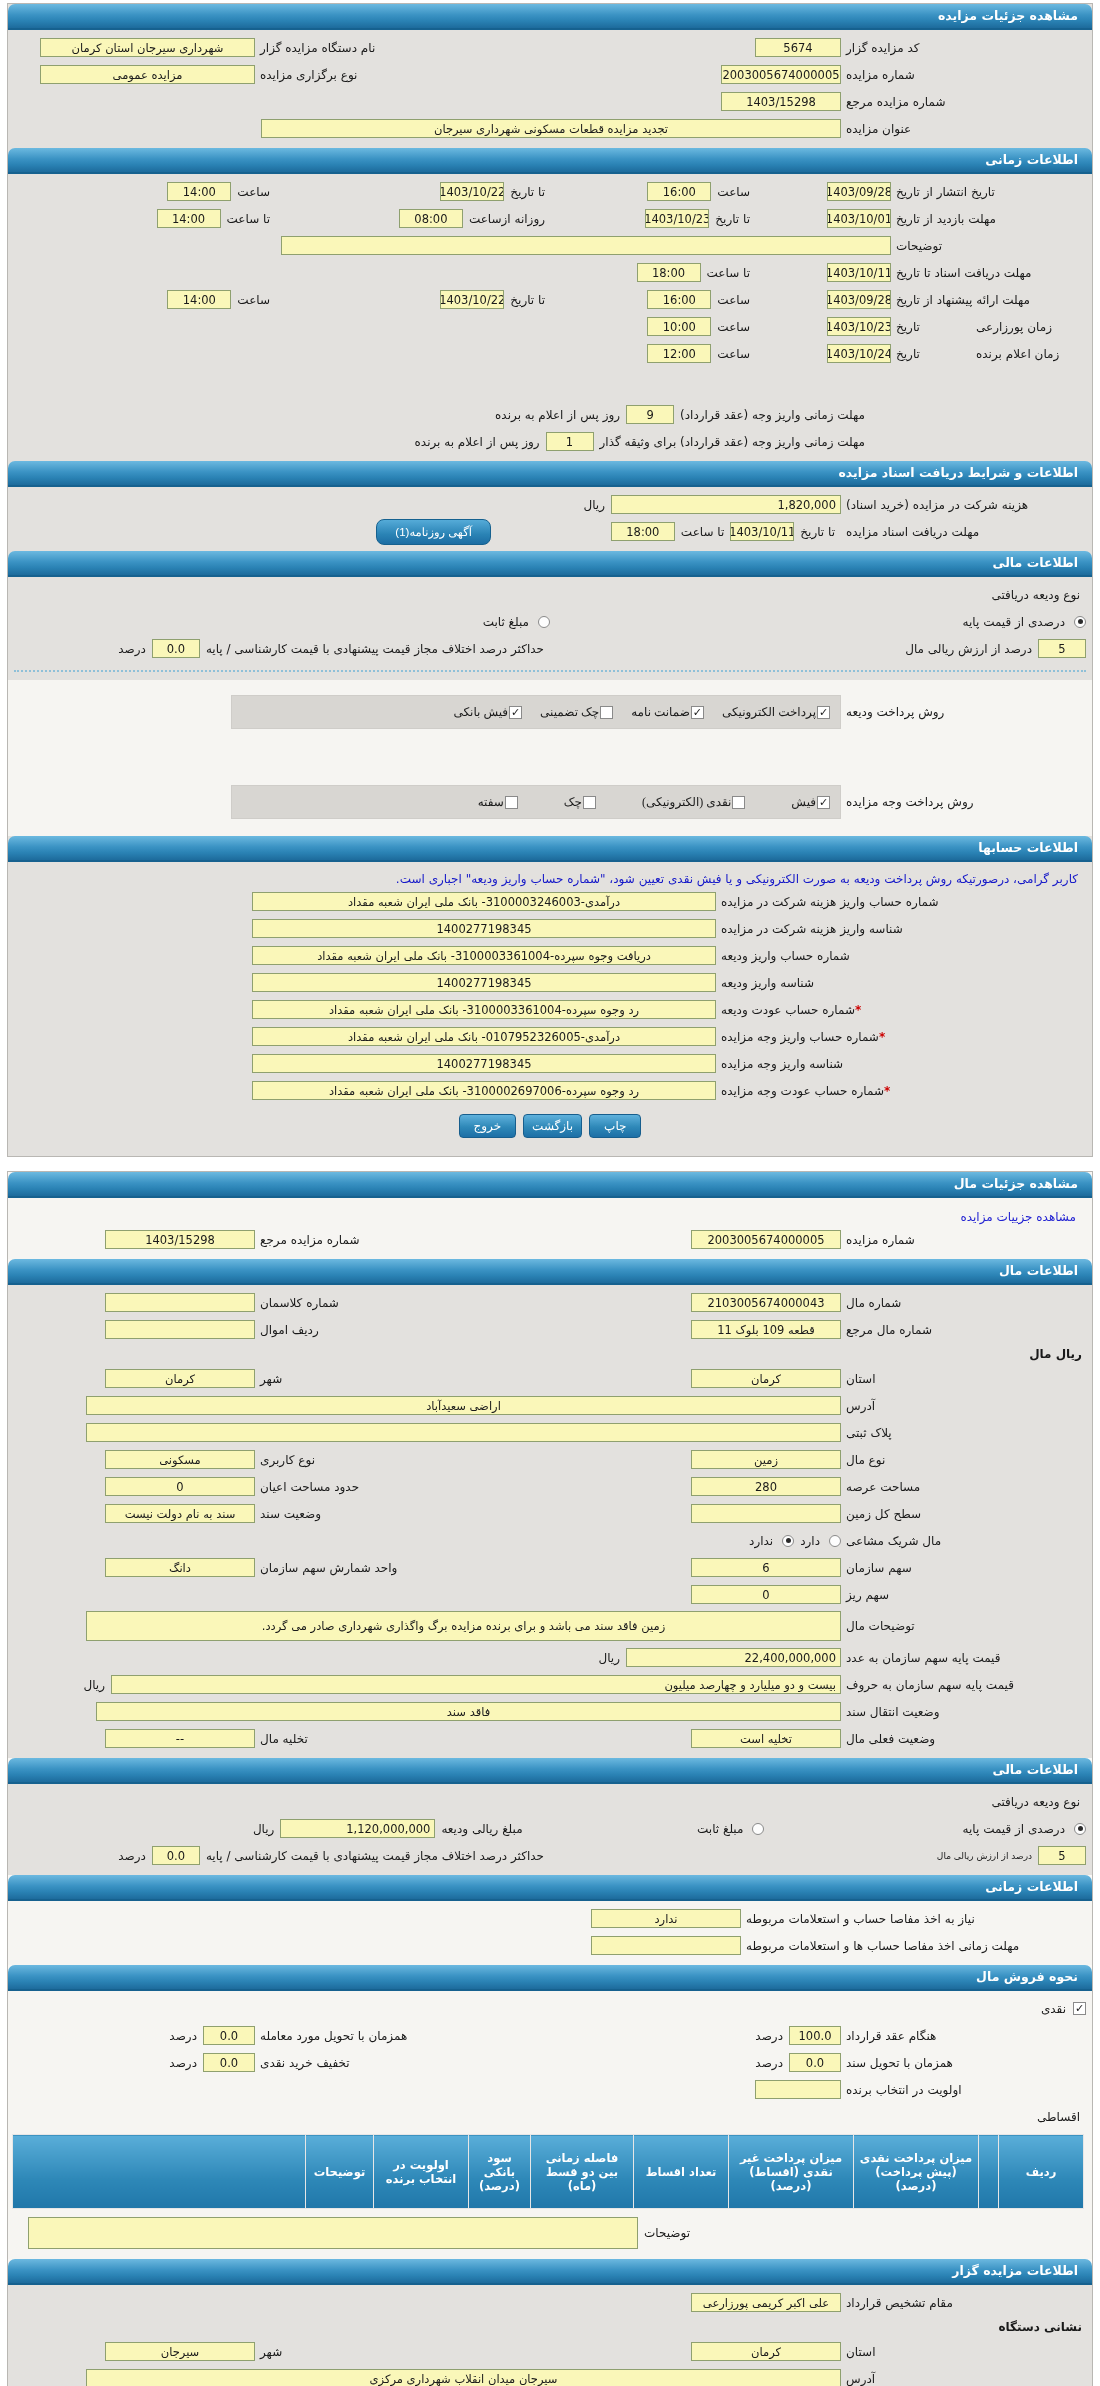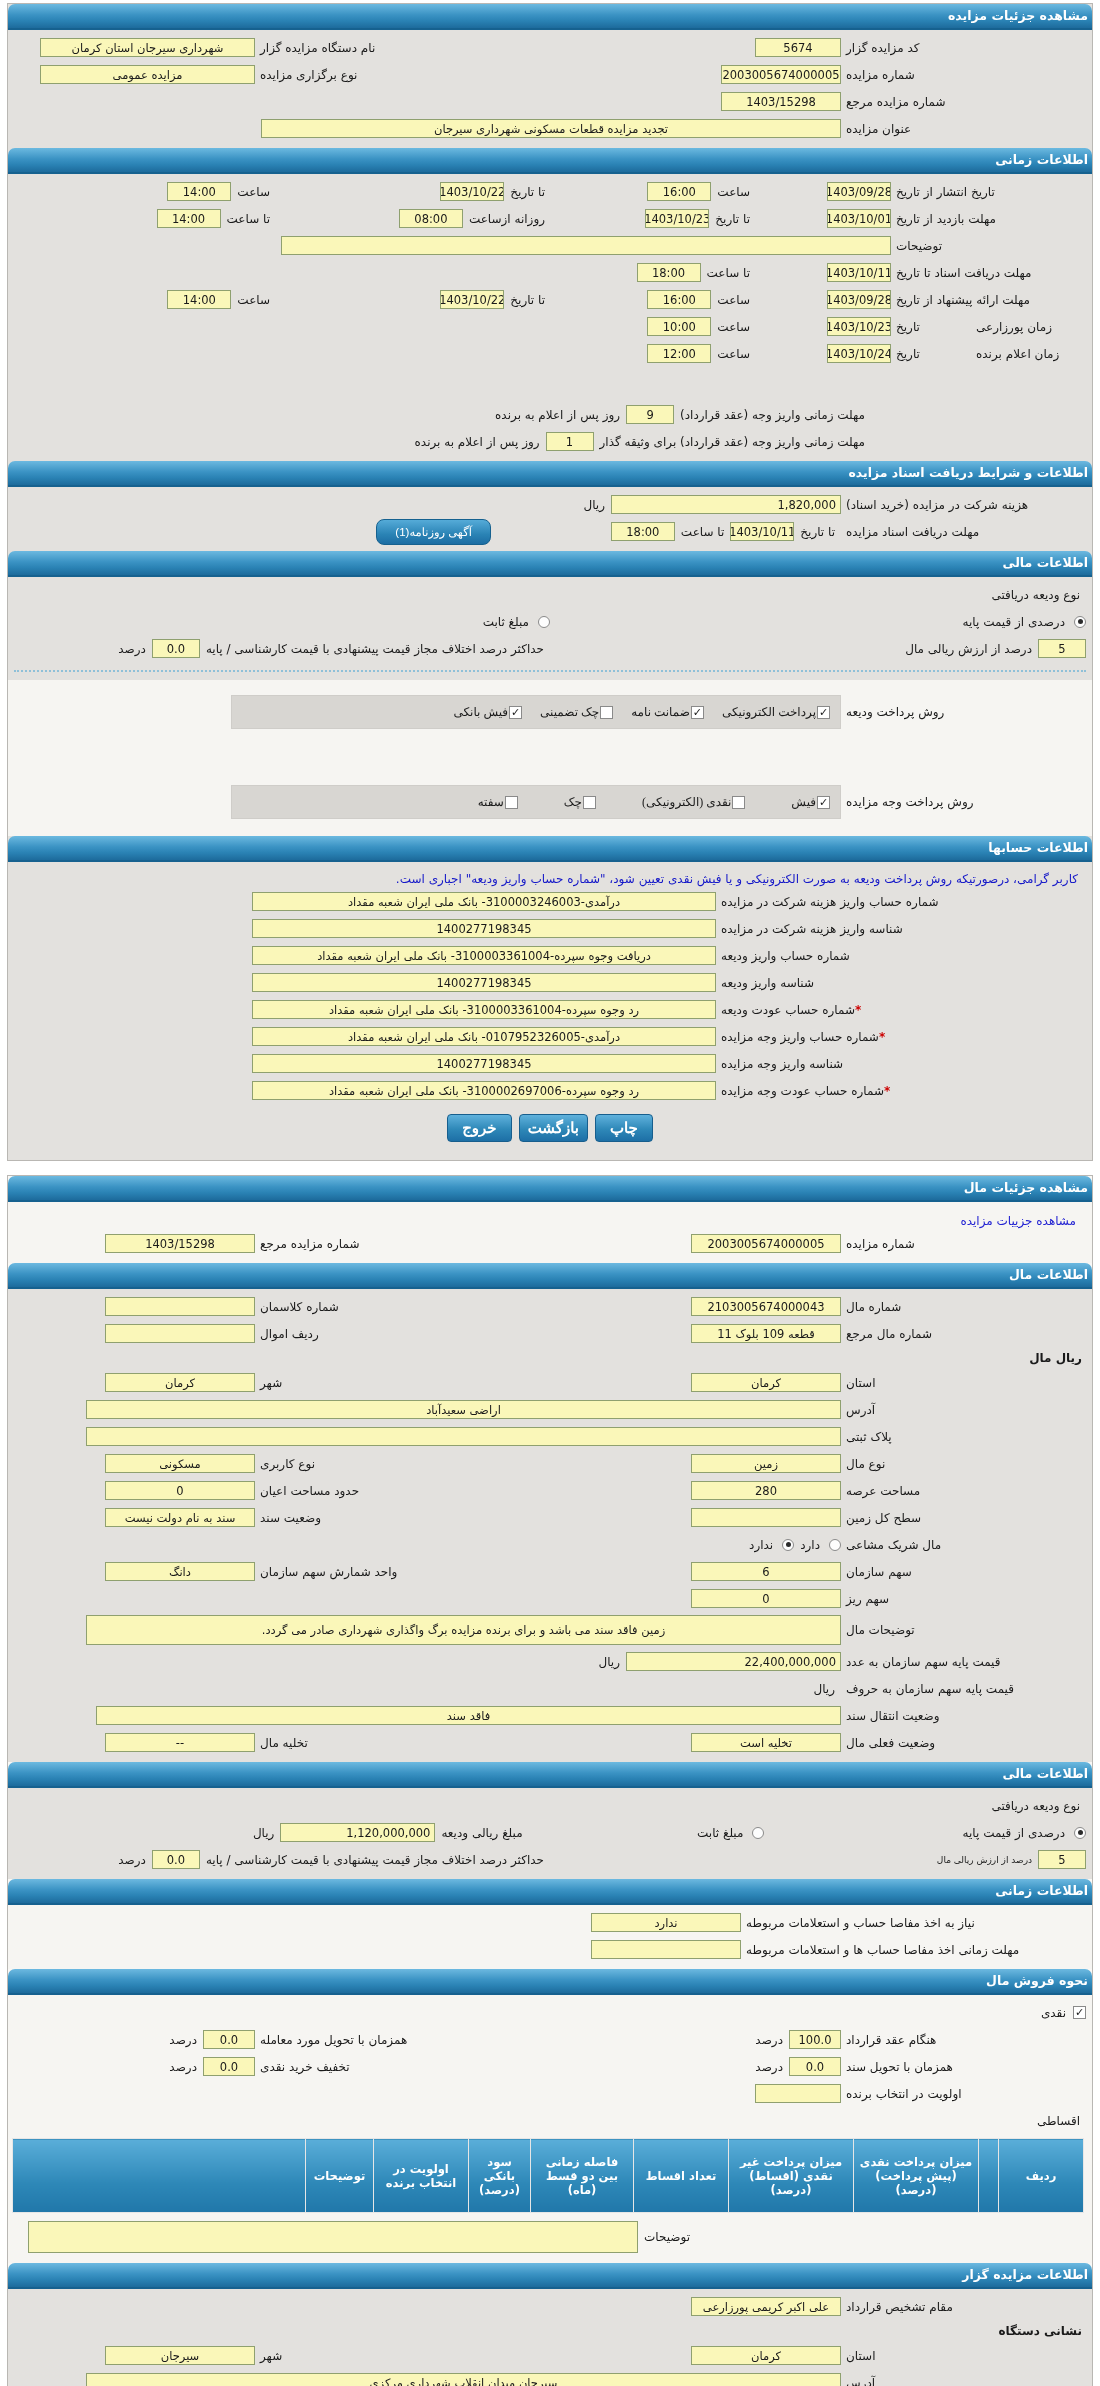--- a/index.html
+++ b/index.html
@@ -3,21 +3,21 @@
 <meta charset="utf-8">
 <style>
   * { box-sizing: border-box; margin:0; padding:0; }
   body {
     width: 1100px; background:#ffffff;
     font-family: "DejaVu Sans", sans-serif;
     font-size: 12px; color:#1a1a1a; direction: rtl;
   }
   .panel { margin: 3px 7px 14px 7px; border:1px solid #b9b7b3; background:#e3e1de; }
   .bar {
-    height: 26px; line-height: 24px; padding: 0 4px;
+    height: 26px; line-height: 24px; padding: 0 14px;
     color:#fff; font-weight: bold; font-size: 12.5px;
     background: linear-gradient(#6cb9e0 0%, #3b93c4 45%, #2a82b4 70%, #1d6b9c 100%);
     border-radius: 7px 7px 0 0; border-bottom: 2px solid #16618f;
   }
   .sect { padding: 4px 6px 6px 6px; }
   .sect.light { background:#f6f5f2; }
   .row { display:flex; align-items:center; min-height:27px; }
   .half { width:50%; display:flex; align-items:center; }
   .lbl { text-align:left; padding-left:5px; white-space:nowrap; }
   .lw245{ width:245px; } .lw295{ width:295px; } .lw195{ width:195px; }
@@ -35,23 +35,23 @@
   .w745{width:745px;} .w755{width:755px;}
   .trow { display:grid; grid-template-columns: 330px 205px 275px 205px; align-items:center; min-height:27px; }
   .tc { display:flex; align-items:center; }
   .indent { padding-right:215px; }
   .sub { font-weight:bold; padding:4px 4px; }
   .req { color:#cc0000; font-weight:bold; width:8px; display:inline-block; }
   .notice { color:#1518c8; padding:6px 8px 2px; text-align:right; }
   .link { color:#2323d2; padding:8px 10px 2px; display:inline-block; text-decoration:none; }
   .btnrow { display:flex; justify-content:center; gap:7px; padding:10px 0 12px; }
   .btn {
-    min-width:50px; padding:4px 14px; color:#fff; font-size:15px;
+    min-width:50px; padding:4px 14px; color:#fff; font-size:12px;
     background: linear-gradient(#5fb1dc 0%, #2e88b8 55%, #1d6fa6 100%);
-    border:1px solid #175e8d; border-radius:4px; cursor:pointer; text-align:left;font-weight:bold;
+    border:1px solid #175e8d; border-radius:4px; cursor:pointer; text-align:left;
   }
   .btn.wide { padding:4px 8px; }
   .newsbtn {
     color:#fff; font-size:11.5px; padding:5px 18px; border-radius:8px;
     background: linear-gradient(#55abd8 0%, #2a83b5 60%, #1c6da3 100%);
     border:1px solid #16618f; cursor:pointer;
   }
   .chkgroup {
     background:#d8d6d2; border:1px solid #cfcdc9; min-height:34px;
     display:flex; align-items:center; padding:0 10px; width:610px;
@@ -471,20 +471,21 @@
       <span class="lbl lw245">توضیحات مال</span>
       <span class="inp w755" style="height:30px">زمین فاقد سند می باشد و برای برنده مزایده برگ واگذاری شهرداری صادر می گردد.</span>
     </div>
     <div class="row">
       <span class="lbl lw245">قیمت پایه سهم سازمان به عدد</span>
       <span class="inp w215 num">22,400,000,000</span>
       <span class="lbl auto">ریال</span>
     </div>
     <div class="row">
       <span class="lbl lw245">قیمت پایه سهم سازمان به حروف</span>
+      <span class="inp w730 num">بیست و دو میلیارد و چهارصد میلیون</span>
       <span class="lbl auto">ریال</span>
     </div>
     <div class="row">
       <span class="lbl lw245">وضعیت انتقال سند</span>
       <span class="inp w745">فاقد سند</span>
     </div>
     <div class="row">
       <div class="half">
         <span class="lbl lw245">وضعیت فعلی مال</span>
         <span class="inp w150">تخلیه است</span>

